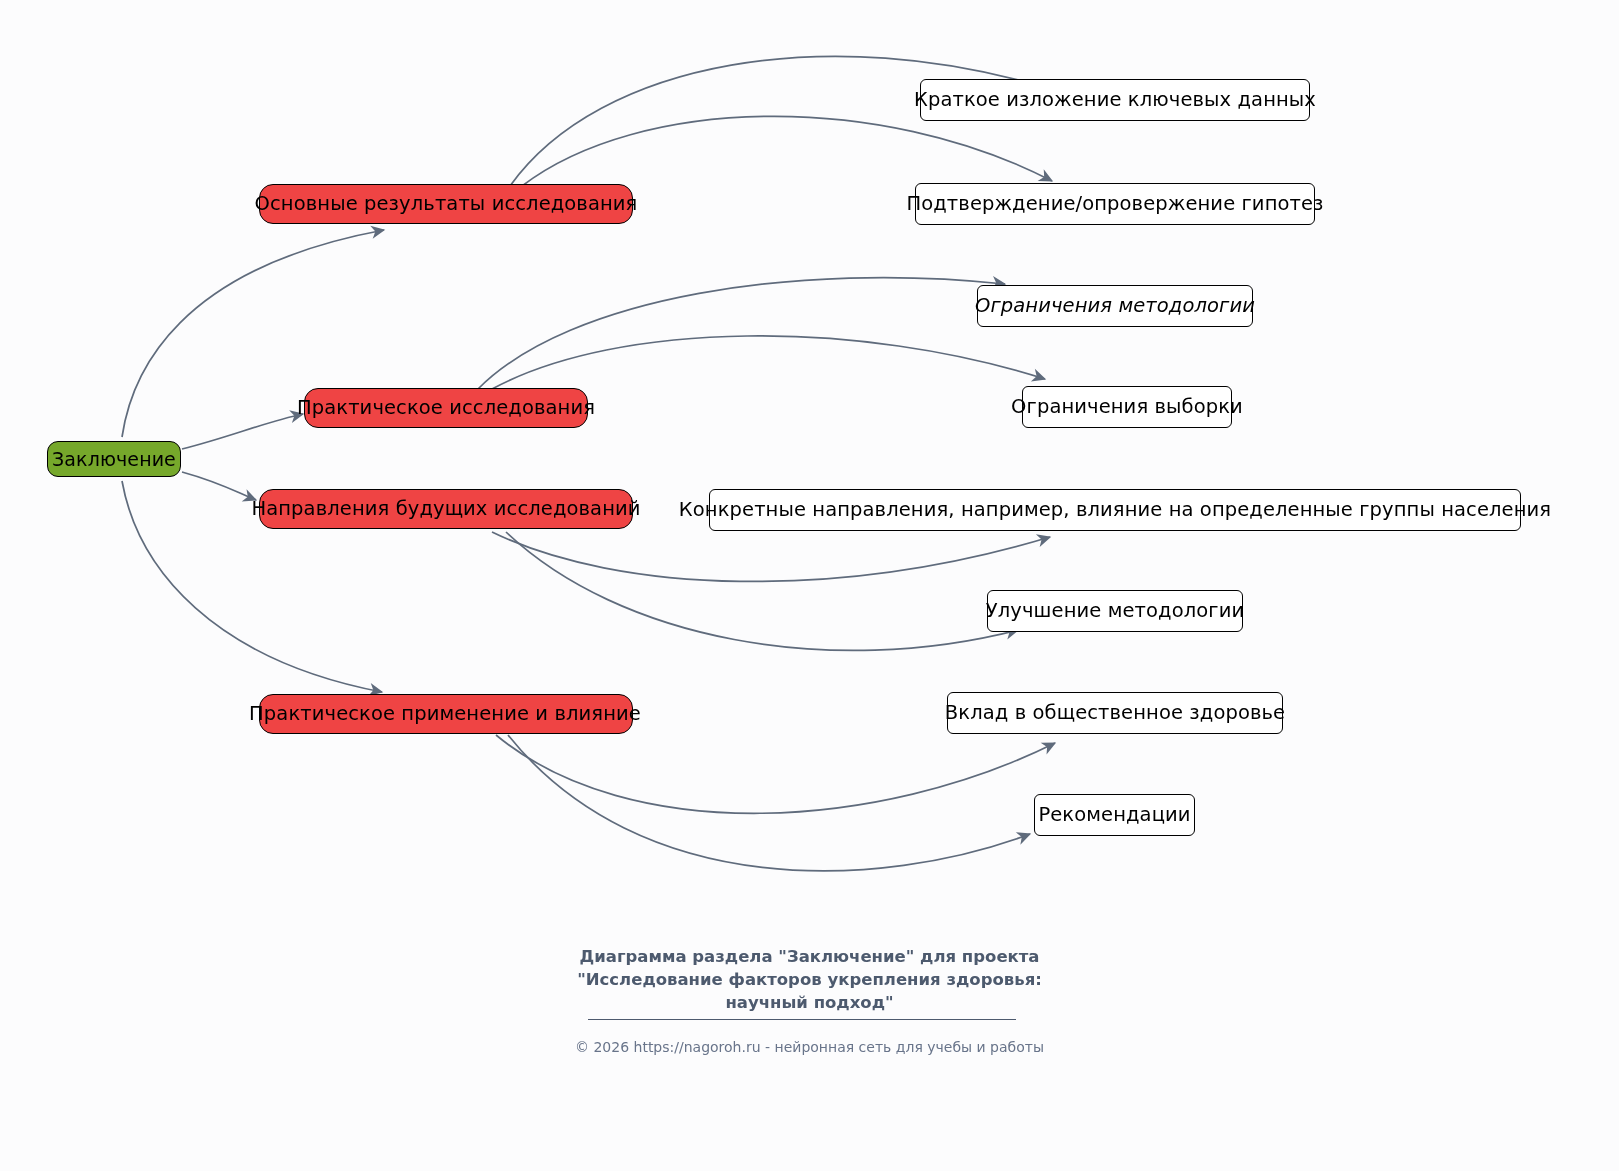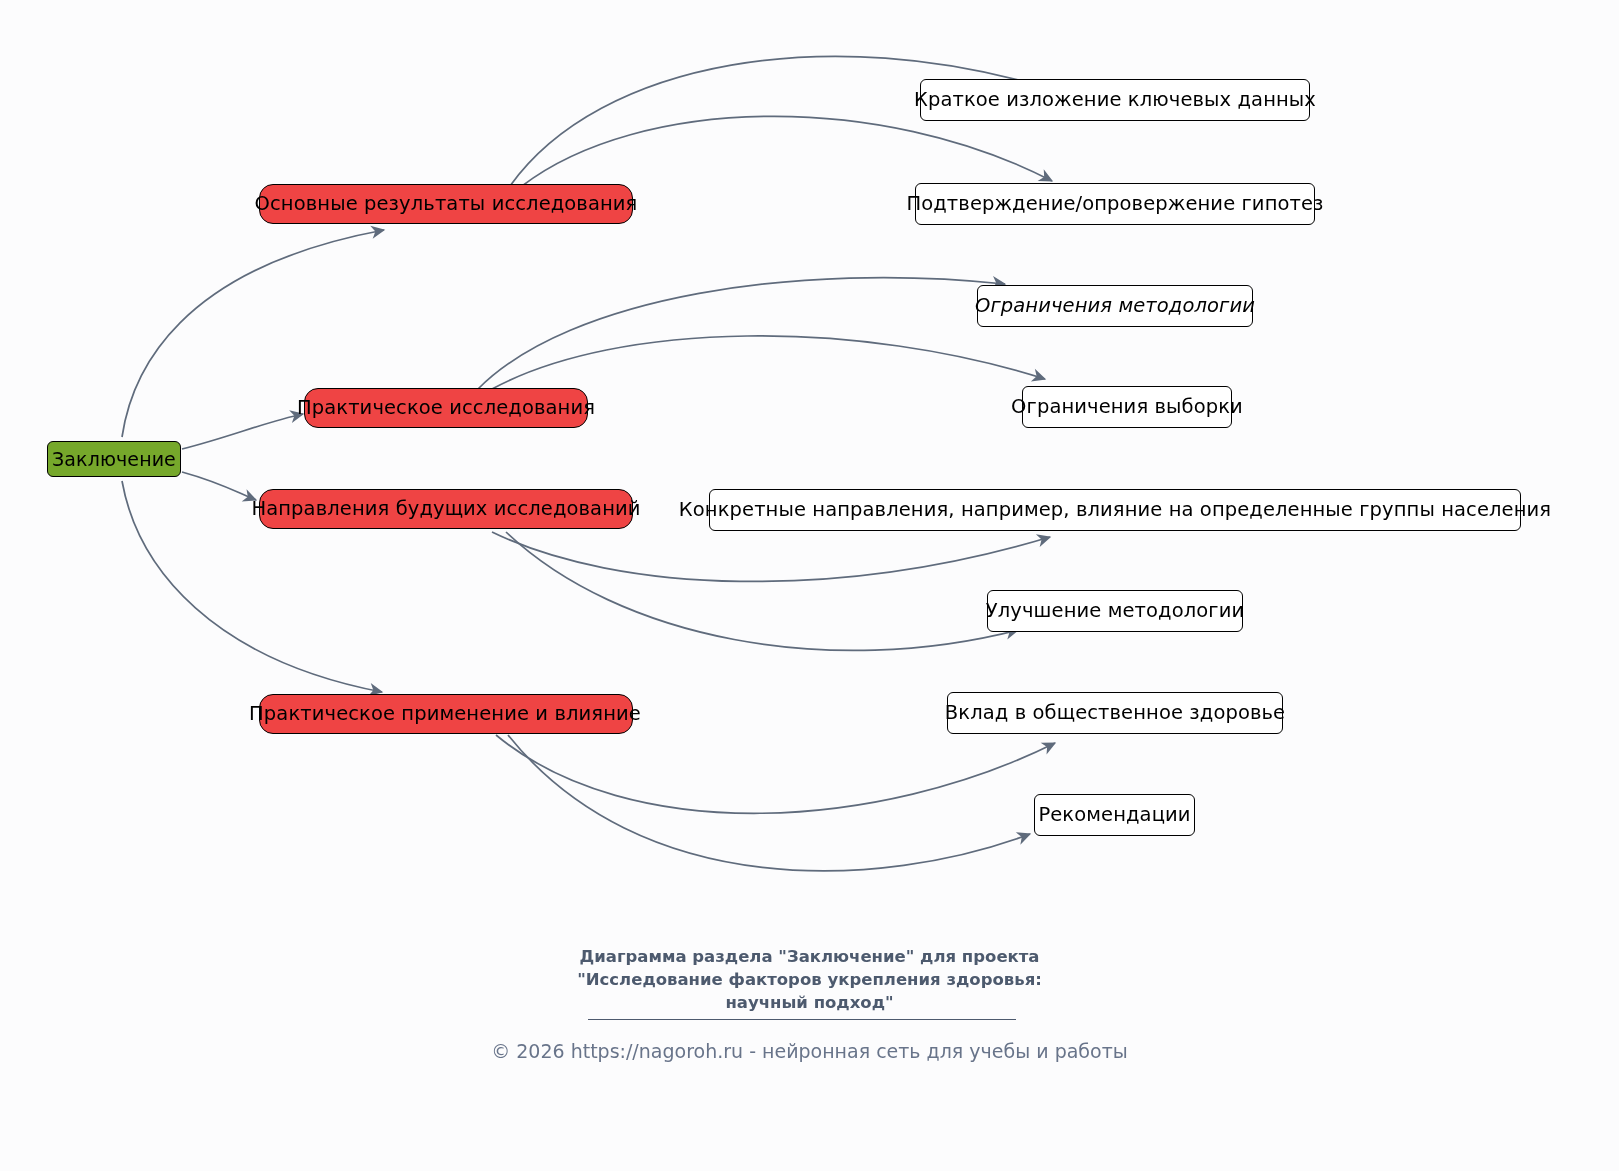--- a/index.html
+++ b/index.html
@@ -39,21 +39,21 @@
     white-space: nowrap;
     color: #000000;
     font-size: 19.5px;
     line-height: 1;
     letter-spacing: 0.1px;
     padding: 0 14px;
     user-select: none;
   }
   .node.root {
     background: #76a82b;
-    border-radius: 6px;
+    border-radius: 11px;
     font-size: 19px;
   }
   .node.branch {
     background: #ef4444;
     border-radius: 14px;
   }
   .node.leaf {
     background: #ffffff;
     border-radius: 6px;
   }
@@ -79,21 +79,21 @@
     border-top: 1.5px solid #4d5a6e;
   }
   #copyright {
     position: absolute;
     left: 0;
     top: 1038px;
     width: 1619px;
     text-align: center;
     color: #68748a;
     font-family: "DejaVu Sans", sans-serif;
-    font-size: 19px;
+    font-size: 14px;
     line-height: 1.4;
   }
 </style>
 </head>
 <body>
 
 <div id="canvas">
 
   <svg id="edges" viewBox="0 0 1619 1171" xmlns="http://www.w3.org/2000/svg">
     <defs>

